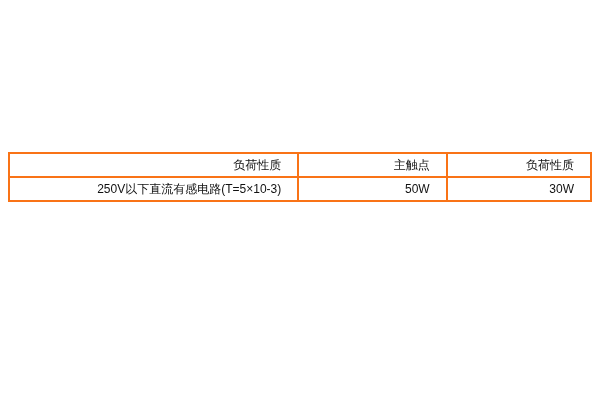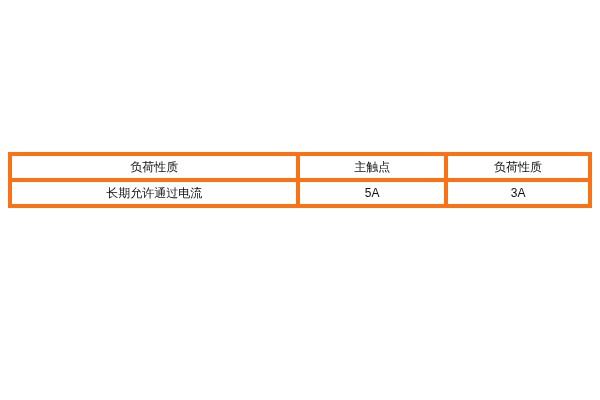--- a/index.html
+++ b/index.html
@@ -20,24 +20,24 @@
     top: 152px;
     width: 584px;
   }
   table.spec-table {
     border-collapse: collapse;
     width: 100%;
     table-layout: fixed;
     border: 1px solid #454545;
   }
   table.spec-table td {
-    border: 4px solid #f97316;
+    border: 2px solid #f97316;
     height: 22px;
-    padding: 0 4px;
-    text-align: center;
+    padding: 0 16px;
+    text-align: right;
     vertical-align: middle;
     font-size: 12px;
     line-height: 22px;
     color: #111111;
     white-space: nowrap;
     overflow: hidden;
   }
   col.c-load   { width: 49.7%; }
   col.c-main   { width: 25.5%; }
   col.c-signal { width: 24.8%; }
@@ -52,19 +52,19 @@
       <col class="c-main">
       <col class="c-signal">
     </colgroup>
     <tbody>
       <tr>
         <td>负荷性质</td>
         <td>主触点</td>
         <td>负荷性质</td>
       </tr>
       <tr>
-        <td>长期允许通过电流</td>
-        <td>5A</td>
-        <td>3A</td>
+        <td>250V以下直流有感电路(T=5×10-3)</td>
+        <td>50W</td>
+        <td>30W</td>
       </tr>
     </tbody>
   </table>
 </div>
 
 </body></html>

